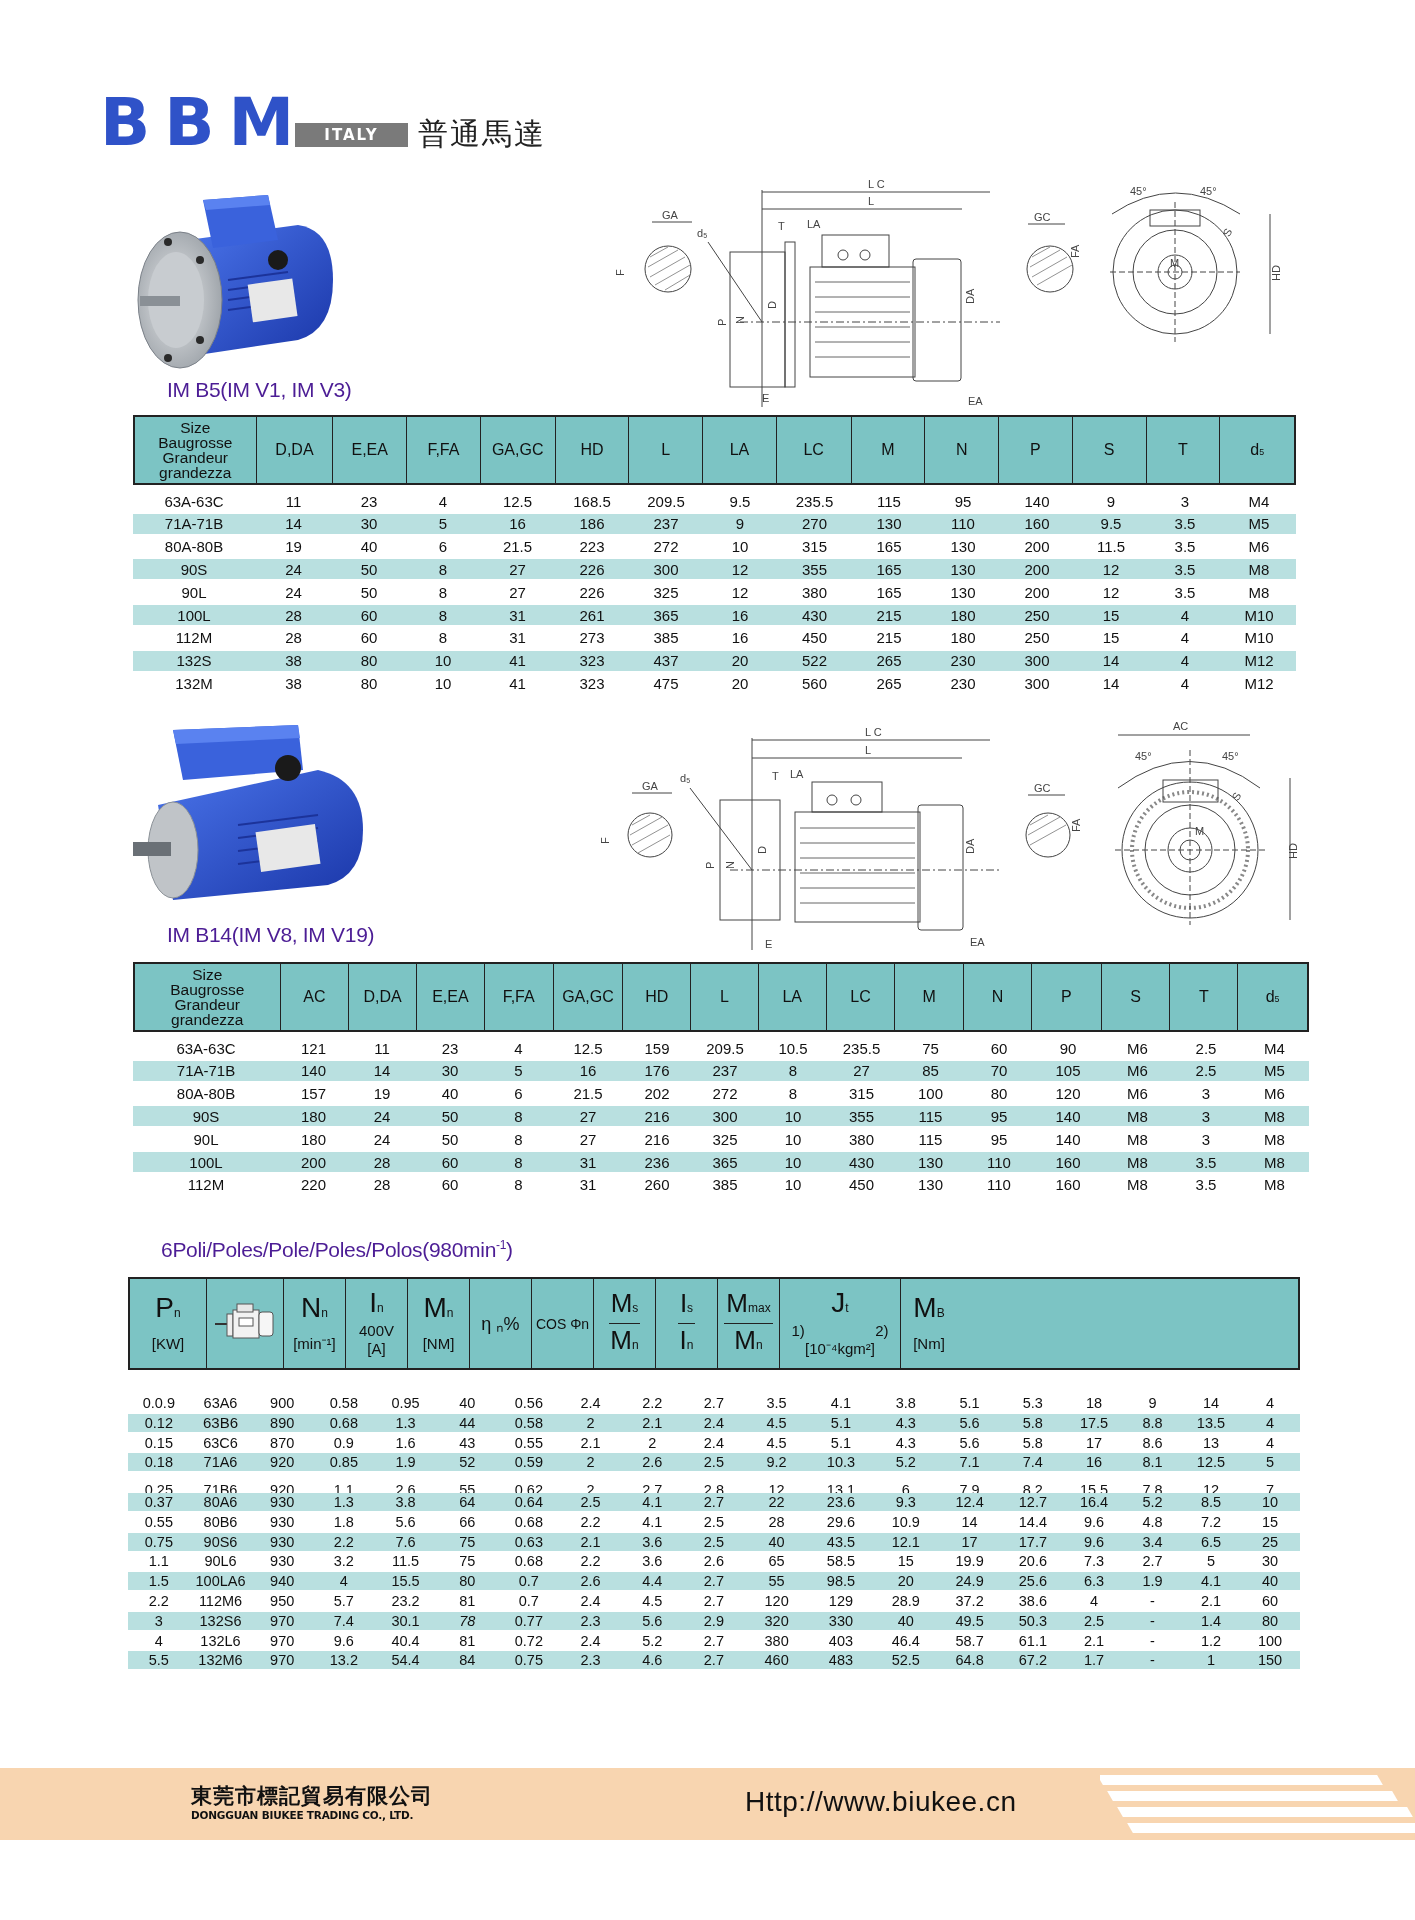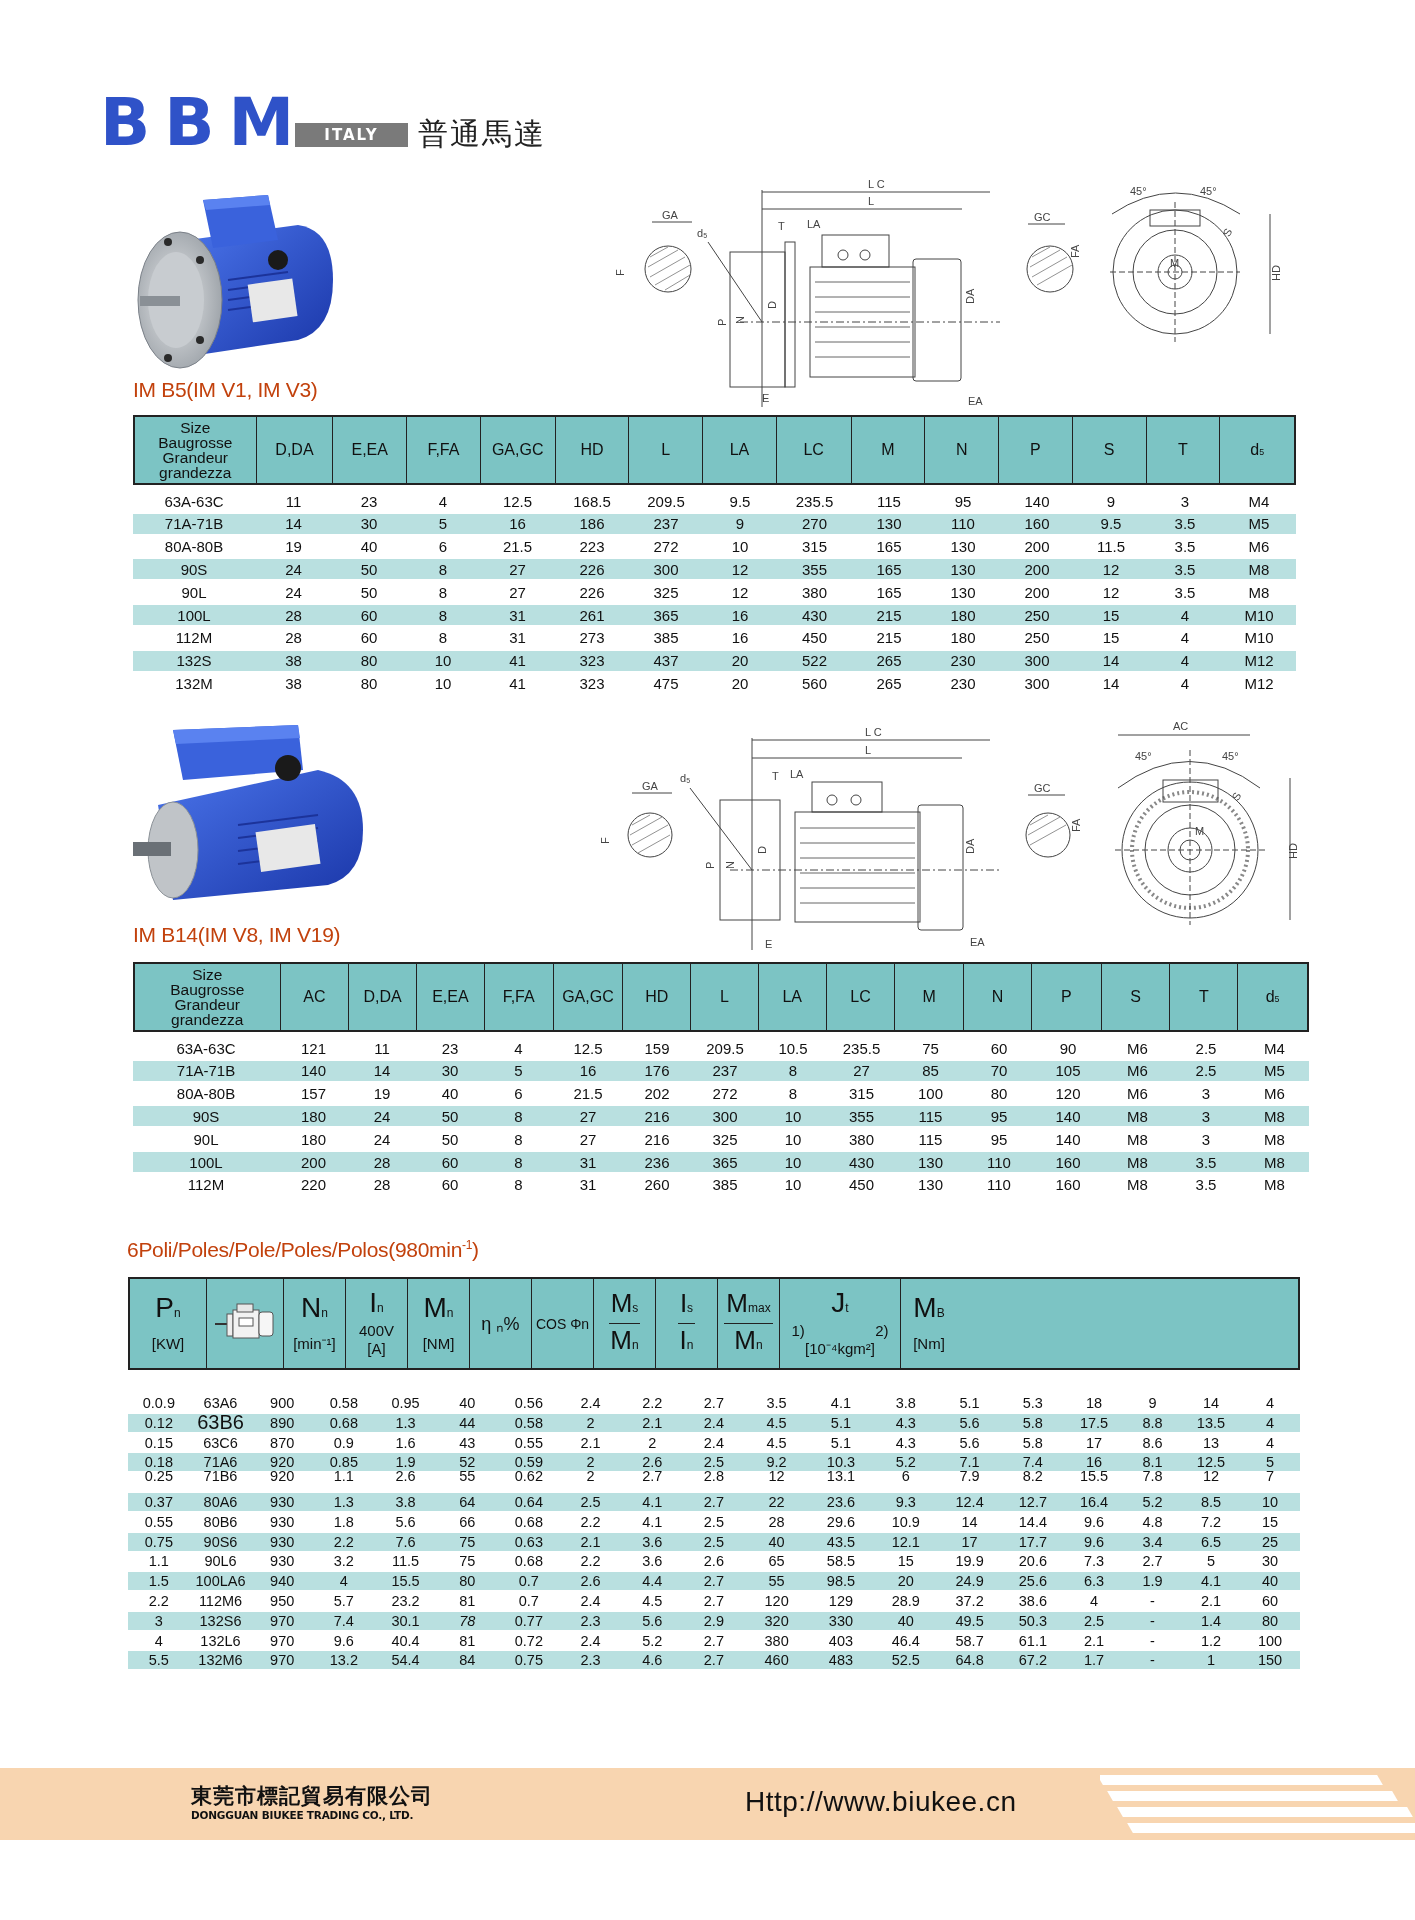--- a/index.html
+++ b/index.html
@@ -10,21 +10,21 @@
   
   .logo-bbm { left: 100px; top: 88px; font-family: "DejaVu Sans", sans-serif; font-weight: bold;
               font-size: 66px; letter-spacing: 14px; line-height: 70px; }
   .logo-italy { left: 295px; top: 123px; width: 113px; height: 24px; background: #7a7a7a; color: #fff;
                 font-family: "DejaVu Sans", sans-serif; font-weight: bold; font-size: 15px; letter-spacing: 2px;
                 text-align: center; line-height: 24px; }
   .logo-cn { left: 418px; top: 116px; font-family: "DejaVu Sans", sans-serif; font-size: 30px;
              letter-spacing: 2px; line-height: 36px; color: #222; }
 
   
-  .caption { font-size: 21px; color: #c2410c; letter-spacing: -0.3px; }
+  .caption { font-size: 21px; color: #4c1d95; letter-spacing: -0.3px; margin-left: 34px; }
 
   
   .photo { overflow: visible; }
 
   
   .dtable { position: absolute; }
   .thead { position: absolute; left: 0; top: 0; display: flex; background: #7cc4c4;
            border: 2px solid #222; box-sizing: border-box; }
   .th { border-right: 1.5px solid #222; box-sizing: border-box; display: flex; align-items: center;
         justify-content: center; text-align: center; color: #111; }
@@ -754,21 +754,21 @@
       <div class="td" style="width: 64.8748px; font-size: 14.5px;">3.8</div>
       <div class="td" style="width: 62.7477px; font-size: 14.5px;">5.1</div>
       <div class="td" style="width: 63.8113px; font-size: 14.5px;">5.3</div>
       <div class="td" style="width: 58.4936px; font-size: 14.5px;">18</div>
       <div class="td" style="width: 58.4936px; font-size: 14.5px;">9</div>
       <div class="td" style="width: 58.4936px; font-size: 14.5px;">14</div>
       <div class="td" style="width: 59.5572px; font-size: 14.5px;">4</div>
     </div>
     <div class="trow alt" style="top: 136.8px; width: 1172px; height: 18px;">
       <div class="td" style="width: 61.6842px; font-size: 14.5px;">0.12</div>
-      <div class="td" style="width: 61.6842px; font-size: 20px;">63B6</div>
+      <div class="td" style="width: 61.6842px; font-size: 15px;">63B6</div>
       <div class="td" style="width: 61.6842px; font-size: 14.5px;">890</div>
       <div class="td" style="width: 61.6842px; font-size: 14.5px;">0.68</div>
       <div class="td" style="width: 61.6842px; font-size: 14.5px;">1.3</div>
       <div class="td" style="width: 61.6842px; font-size: 14.5px;">44</div>
       <div class="td" style="width: 61.6842px; font-size: 14.5px;">0.58</div>
       <div class="td" style="width: 61.6842px; font-size: 14.5px;">2</div>
       <div class="td" style="width: 61.6842px; font-size: 14.5px;">2.1</div>
       <div class="td" style="width: 61.6842px; font-size: 14.5px;">2.4</div>
       <div class="td" style="width: 63.8113px; font-size: 14.5px;">4.5</div>
       <div class="td" style="width: 64.8748px; font-size: 14.5px;">5.1</div>
@@ -815,21 +815,21 @@
       <div class="td" style="width: 63.8113px; font-size: 14.5px;">9.2</div>
       <div class="td" style="width: 64.8748px; font-size: 14.5px;">10.3</div>
       <div class="td" style="width: 64.8748px; font-size: 14.5px;">5.2</div>
       <div class="td" style="width: 62.7477px; font-size: 14.5px;">7.1</div>
       <div class="td" style="width: 63.8113px; font-size: 14.5px;">7.4</div>
       <div class="td" style="width: 58.4936px; font-size: 14.5px;">16</div>
       <div class="td" style="width: 58.4936px; font-size: 14.5px;">8.1</div>
       <div class="td" style="width: 58.4936px; font-size: 14.5px;">12.5</div>
       <div class="td" style="width: 59.5572px; font-size: 14.5px;">5</div>
     </div>
-    <div class="trow" style="top: 190px; width: 1172px; height: 18px;">
+    <div class="trow" style="top: 204px; width: 1172px; height: 18px;">
       <div class="td" style="width: 61.6842px; font-size: 14.5px;">0.25</div>
       <div class="td" style="width: 61.6842px; font-size: 14.5px;">71B6</div>
       <div class="td" style="width: 61.6842px; font-size: 14.5px;">920</div>
       <div class="td" style="width: 61.6842px; font-size: 14.5px;">1.1</div>
       <div class="td" style="width: 61.6842px; font-size: 14.5px;">2.6</div>
       <div class="td" style="width: 61.6842px; font-size: 14.5px;">55</div>
       <div class="td" style="width: 61.6842px; font-size: 14.5px;">0.62</div>
       <div class="td" style="width: 61.6842px; font-size: 14.5px;">2</div>
       <div class="td" style="width: 61.6842px; font-size: 14.5px;">2.7</div>
       <div class="td" style="width: 61.6842px; font-size: 14.5px;">2.8</div>

